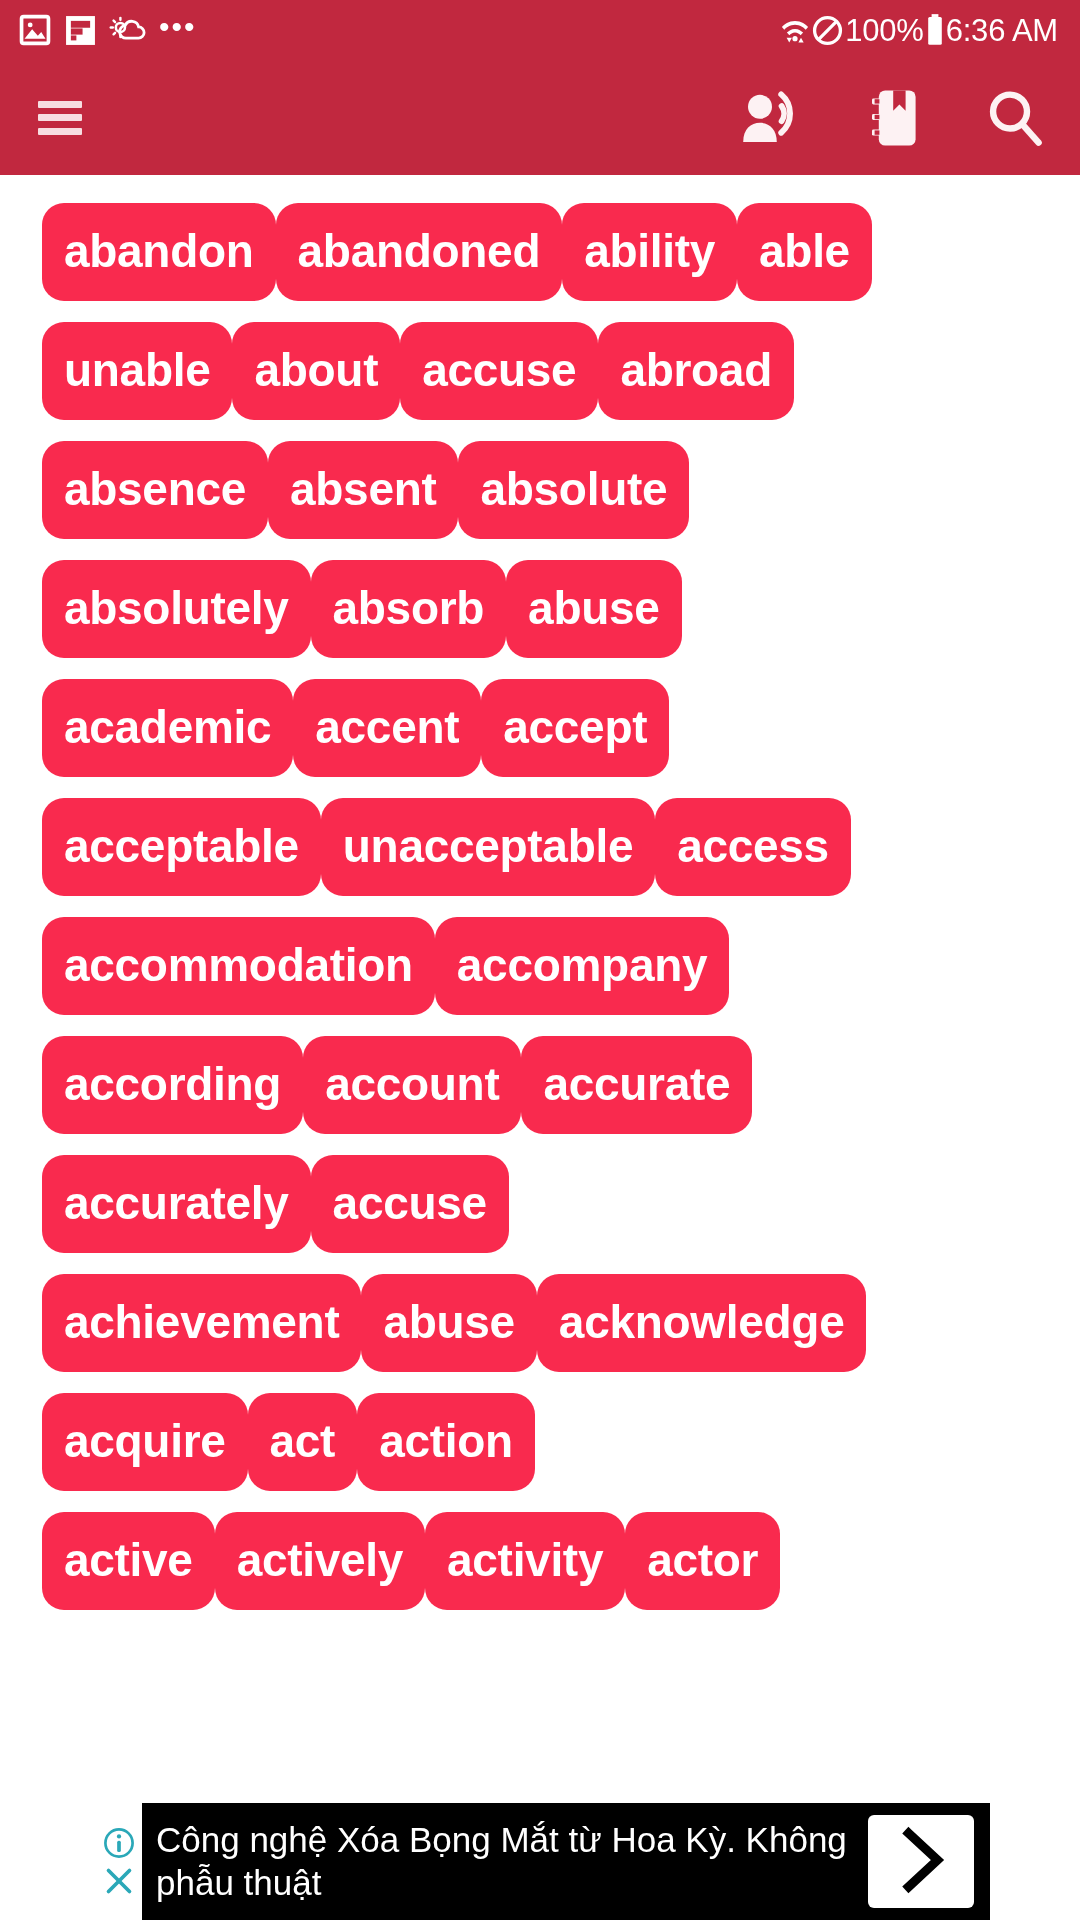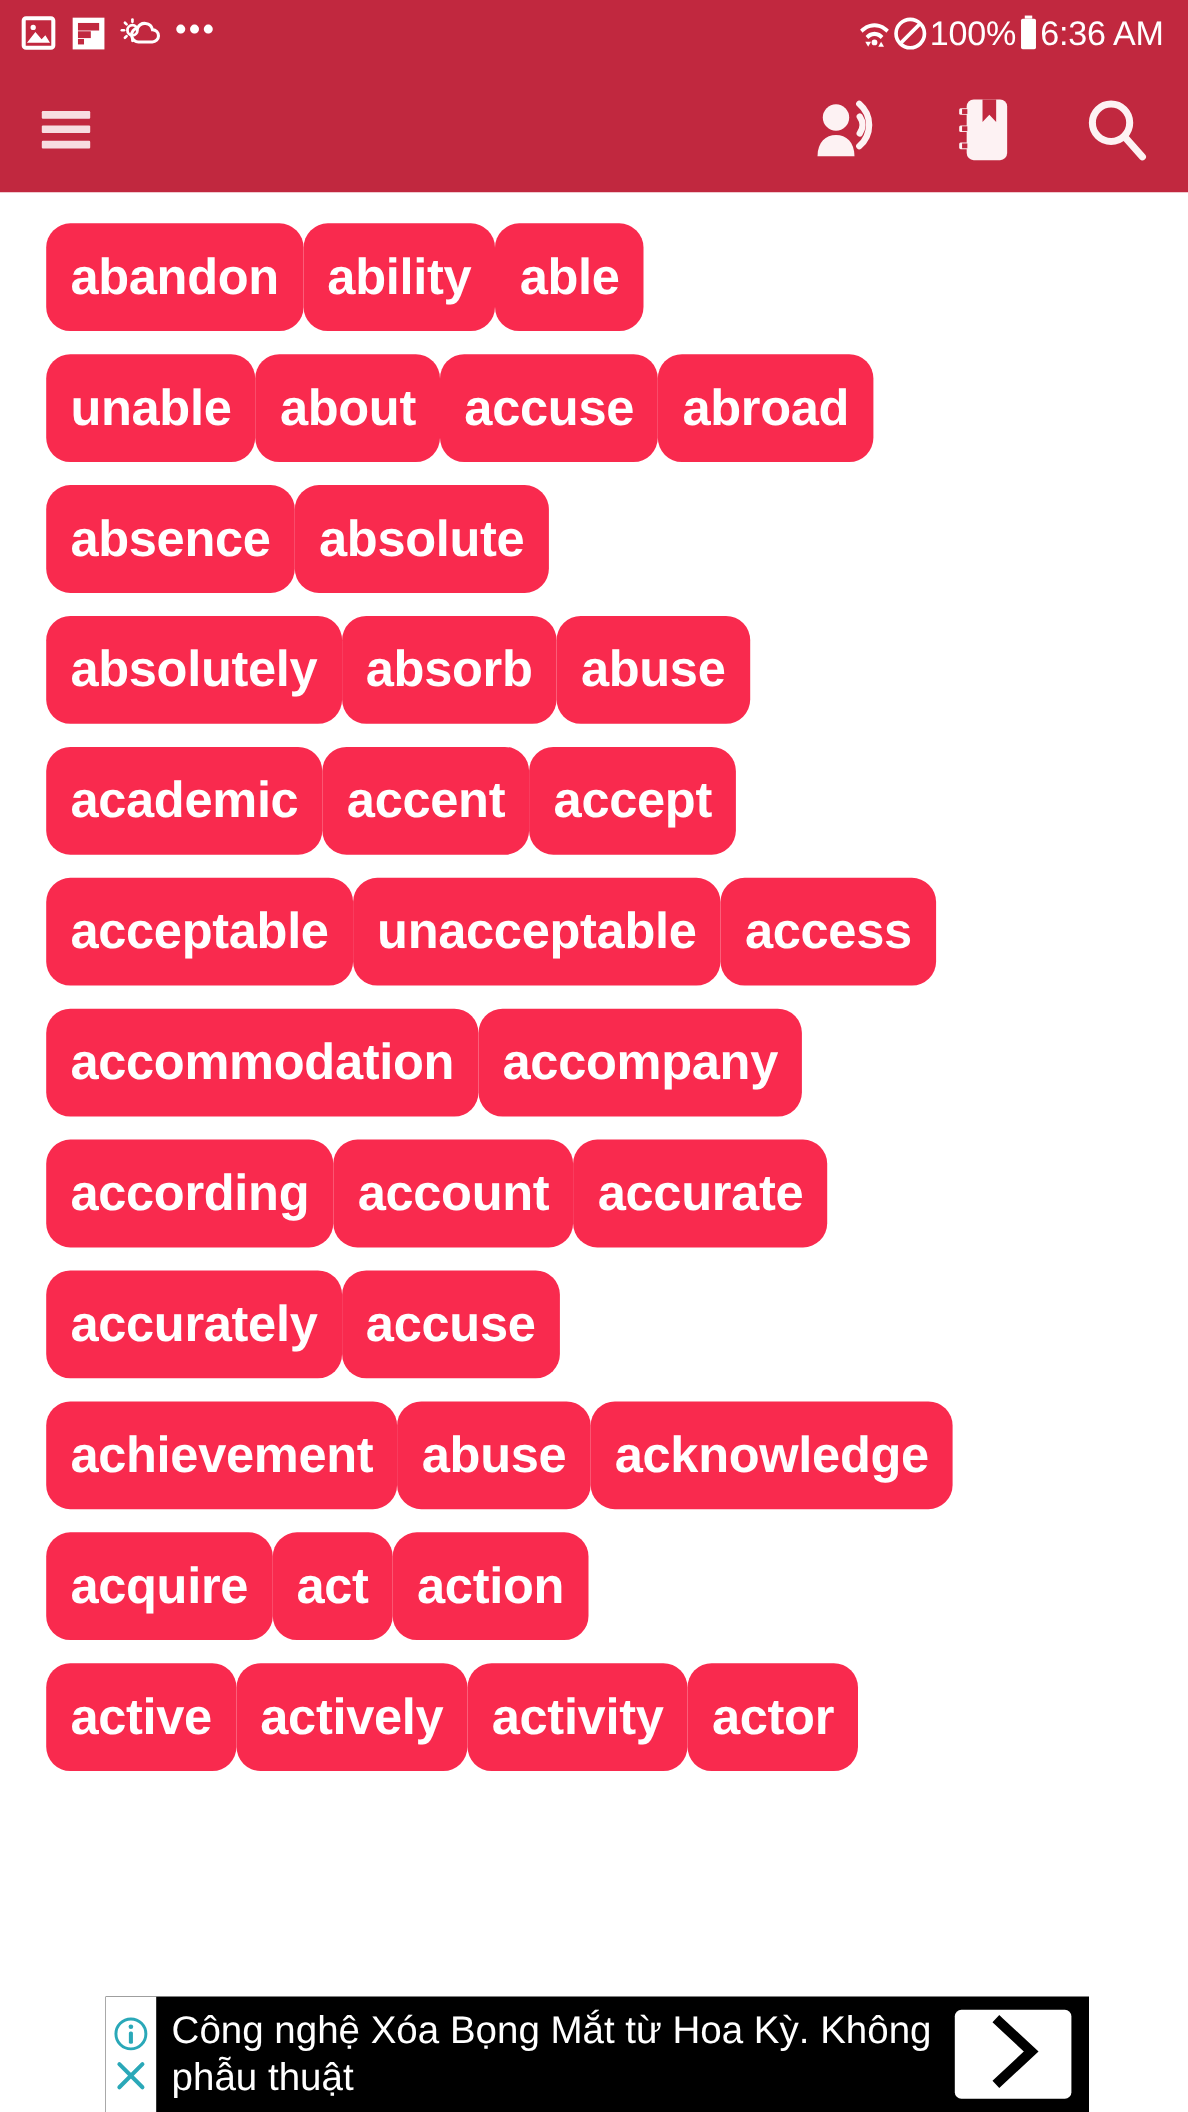--- a/index.html
+++ b/index.html
@@ -124,21 +124,21 @@
     cursor: pointer;
     letter-spacing: -0.3px;
   }
 
   
   .ad-banner {
     position: absolute;
     left: 96px;
     right: 90px;
     bottom: 0;
-    height: 105px;
+    height: 117px;
     background: #000000;
     display: flex;
     align-items: stretch;
     overflow: hidden;
   }
   .ad-badges {
     width: 46px;
     background: #ffffff;
     display: flex;
     flex-direction: column;
@@ -284,31 +284,33 @@
           <line x1="17.8" y1="17.8" x2="25.4" y2="26.4" stroke="#FDF2F3" stroke-width="3.1" stroke-linecap="round"></line>
         </svg>
       </span>
     </div>
   </div>
 
   <div class="word-area">
     <div id="rows-container">
         <div class="word-row">
           <div class="chip">abandon</div>
+          <div class="chip">abandoned</div>
           <div class="chip">ability</div>
           <div class="chip">able</div>
         </div>
         <div class="word-row">
           <div class="chip">unable</div>
           <div class="chip">about</div>
           <div class="chip">accuse</div>
           <div class="chip">abroad</div>
         </div>
         <div class="word-row">
           <div class="chip">absence</div>
+          <div class="chip">absent</div>
           <div class="chip">absolute</div>
         </div>
         <div class="word-row">
           <div class="chip">absolutely</div>
           <div class="chip">absorb</div>
           <div class="chip">abuse</div>
         </div>
         <div class="word-row">
           <div class="chip">academic</div>
           <div class="chip">accent</div>

